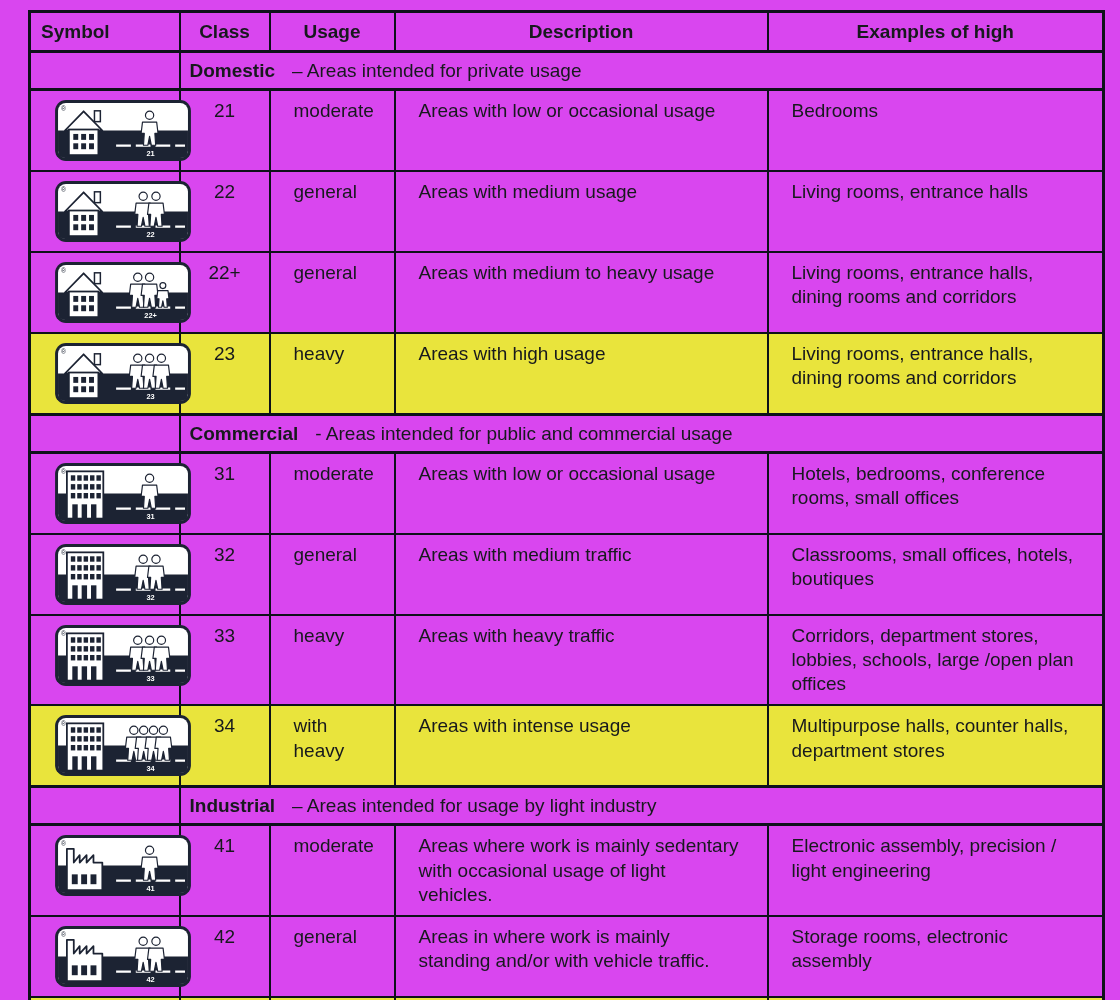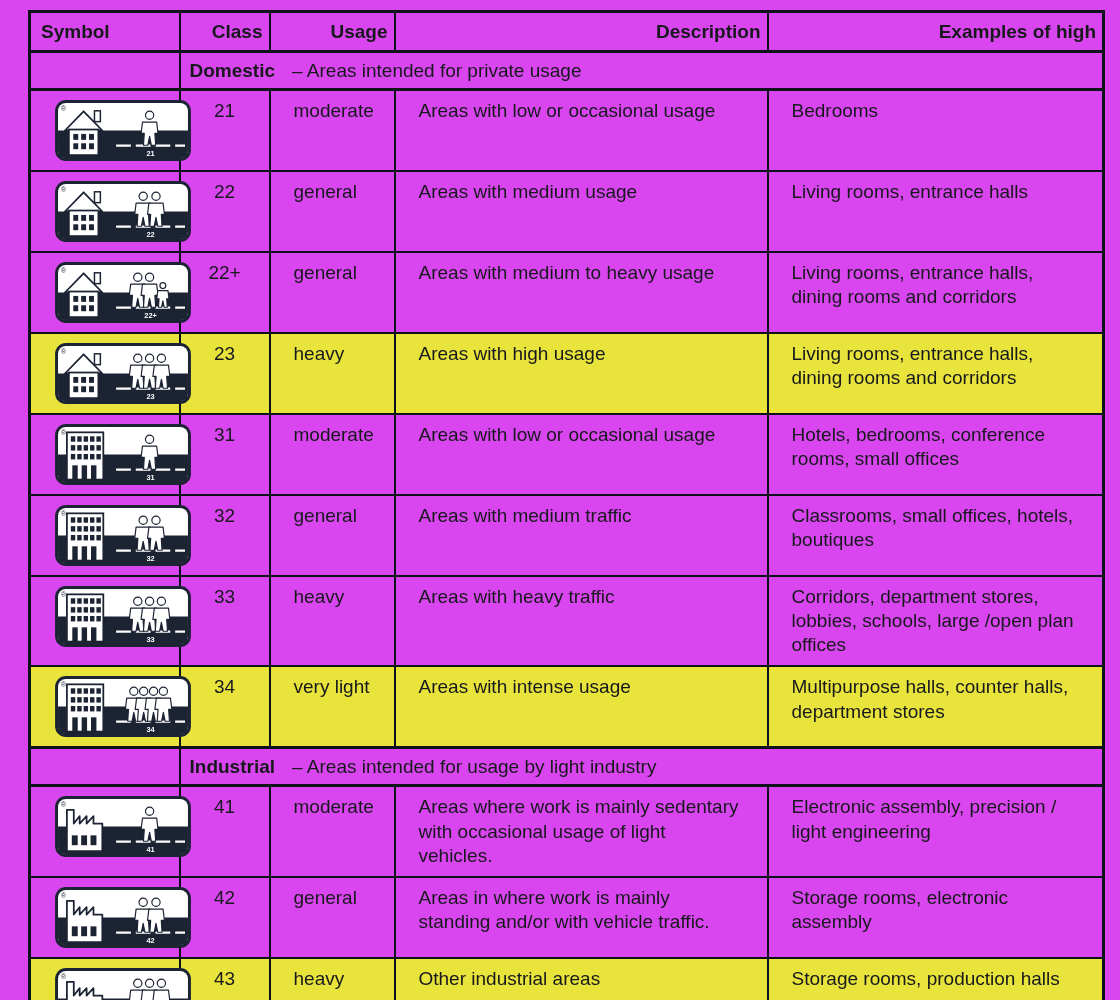--- a/index.html
+++ b/index.html
@@ -20,21 +20,21 @@
     border:3px solid var(--line);
   }
   .uct th,.uct td{
     border:2px solid var(--line);
     font-size:19px;
     color:var(--ink);
   }
   .uct th{
     height:40px;
     vertical-align:middle;
-    text-align:right;
+    text-align:center;
     font-weight:bold;
     padding:4px 6px;
   }
   .uct th.symhead{text-align:left;padding-left:10px;}
   tr.band td{
     border-top-width:3px;
     border-bottom-width:3px;
     height:38px;
     vertical-align:middle;
     padding:4px 9px;
@@ -216,20 +216,24 @@
                 <path d="M101.8,23.5 L116.2,23.5 L117.6,35.0 L114.4,35.0 L115.2,47 L110.8,47 L109.0,38.0 L107.2,47 L102.8,47 L103.6,35.0 L100.4,35.0 Z" fill="#fff" stroke="#1c2333" stroke-width="1.2" stroke-linejoin="round"></path>
               </g>
     <text x="98" y="57.5" font-size="7.5" font-weight="bold" fill="#fff" text-anchor="middle" font-family="Liberation Sans, DejaVu Sans, sans-serif">23</text>
   </svg>
           </td>
           <td class="classcell">23</td>
           <td class="usagecell">heavy</td>
           <td class="desccell">Areas with high usage</td>
           <td class="excell">Living rooms, entrance halls, dining rooms and corridors</td>
         </tr>
+        <tr class="band">
+          <td class="symcell"></td>
+          <td colspan="4" class="bandcell"><b>Commercial</b><span class="bandrest">- Areas intended for public and commercial usage</span></td>
+        </tr>
         <tr class="row">
           <td class="symcell">
             <svg class="pictogram" viewBox="0 0 140 64">
     <rect x="1" y="1" width="138" height="62" rx="11" fill="#1c2333"></rect>
     <rect x="4" y="4" width="132" height="56" rx="8" fill="#fff"></rect>
     <path d="M4,32 H136 V52 Q136,60 128,60 H12 Q4,60 4,52 Z" fill="#1c2333"></path>
     <text x="7" y="12" font-size="7" fill="#1c2333">®</text>
     <g>
     <rect x="13" y="9.5" width="37" height="48" fill="#fff" stroke="#1c2333" stroke-width="1.8"></rect>
     <rect x="17" y="13.5" width="4.5" height="5.5" fill="#1c2333"></rect>
@@ -400,21 +404,21 @@
                 <path d="M93.8,23.5 L108.2,23.5 L109.6,35.0 L106.4,35.0 L107.2,47 L102.8,47 L101.0,38.0 L99.2,47 L94.8,47 L95.6,35.0 L92.4,35.0 Z" fill="#fff" stroke="#1c2333" stroke-width="1.2" stroke-linejoin="round"></path>
               </g>
               <g>
                 <circle cx="111.0" cy="16.5" r="4.2" fill="#fff" stroke="#1c2333" stroke-width="1.2"></circle>
                 <path d="M103.8,23.5 L118.2,23.5 L119.6,35.0 L116.4,35.0 L117.2,47 L112.8,47 L111.0,38.0 L109.2,47 L104.8,47 L105.6,35.0 L102.4,35.0 Z" fill="#fff" stroke="#1c2333" stroke-width="1.2" stroke-linejoin="round"></path>
               </g>
     <text x="98" y="57.5" font-size="7.5" font-weight="bold" fill="#fff" text-anchor="middle" font-family="Liberation Sans, DejaVu Sans, sans-serif">34</text>
   </svg>
           </td>
           <td class="classcell">34</td>
-          <td class="usagecell">very light</td>
+          <td class="usagecell">with heavy</td>
           <td class="desccell">Areas with intense usage</td>
           <td class="excell">Multipurpose halls, counter halls, department stores</td>
         </tr>
         <tr class="band">
           <td class="symcell"></td>
           <td colspan="4" class="bandcell"><b>Industrial</b><span class="bandrest">– Areas intended for usage by light industry</span></td>
         </tr>
         <tr class="row">
           <td class="symcell">
             <svg class="pictogram" viewBox="0 0 140 64">

